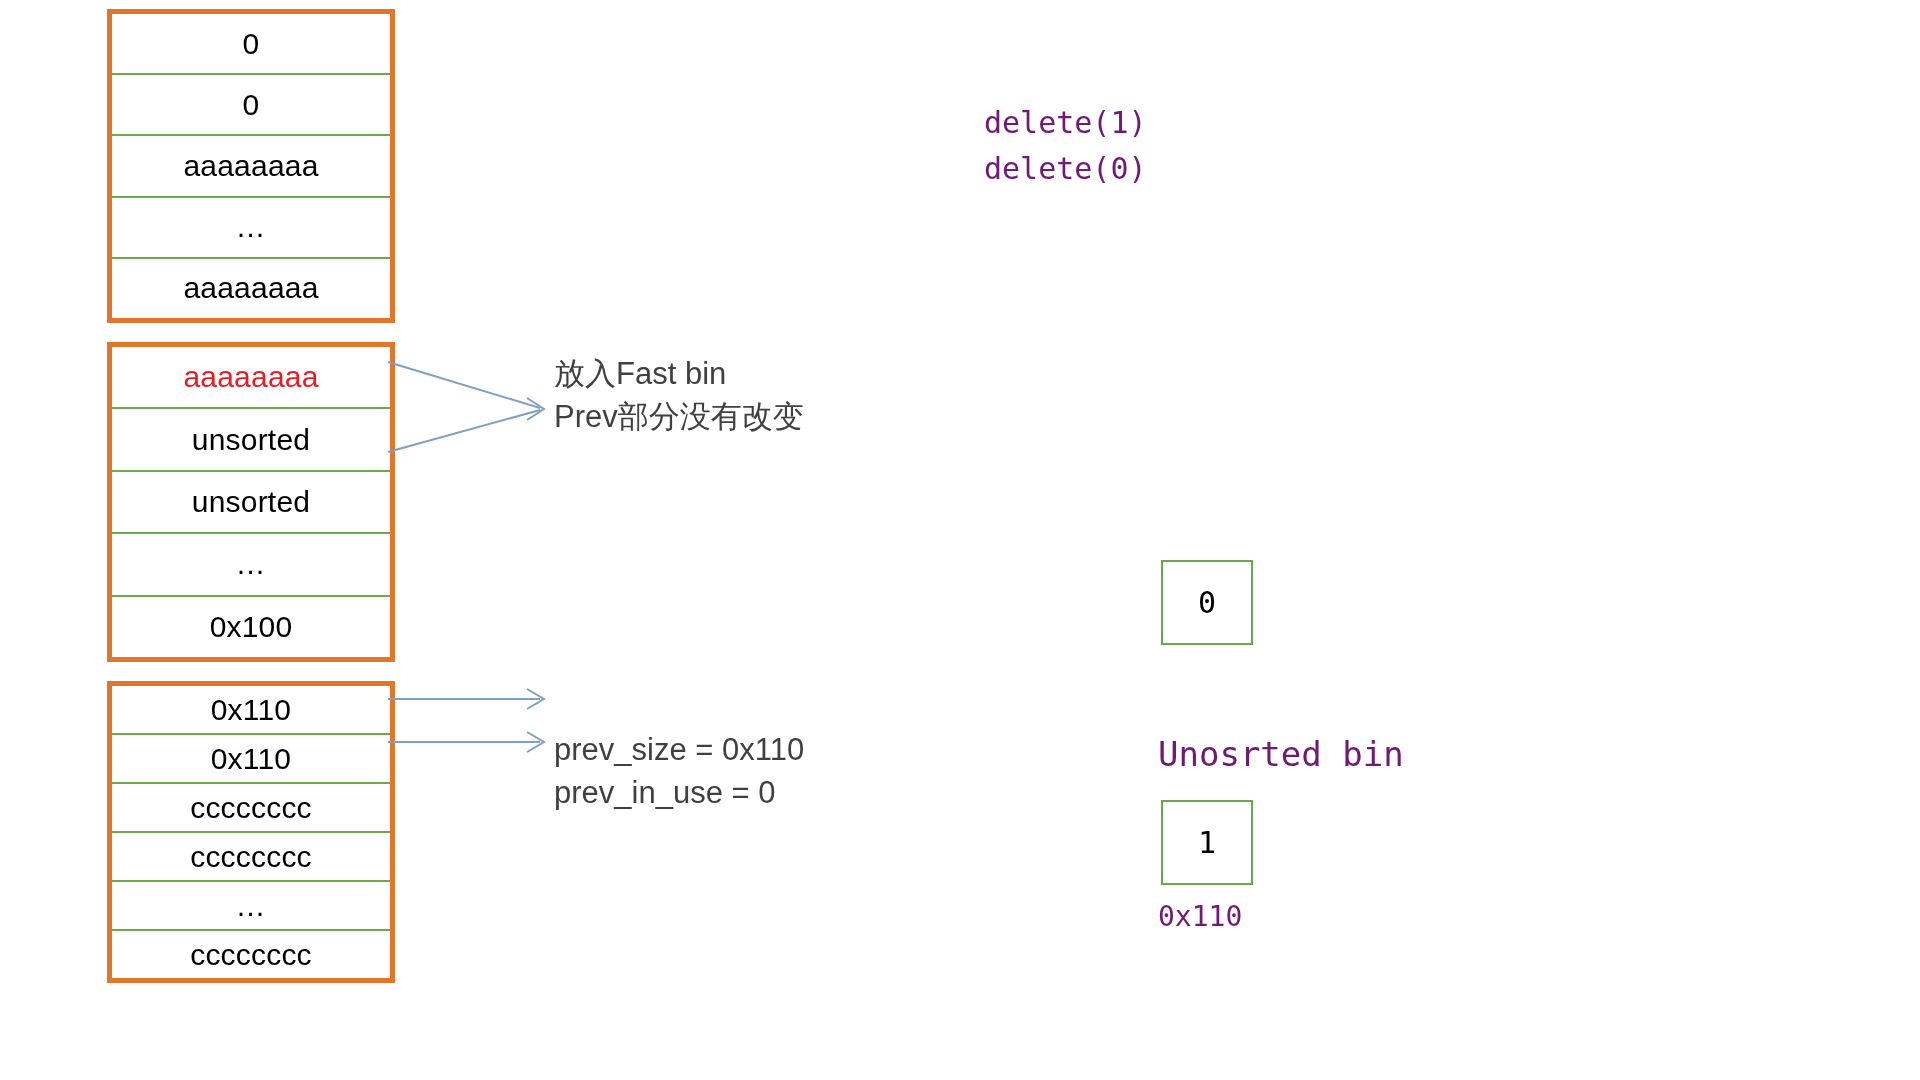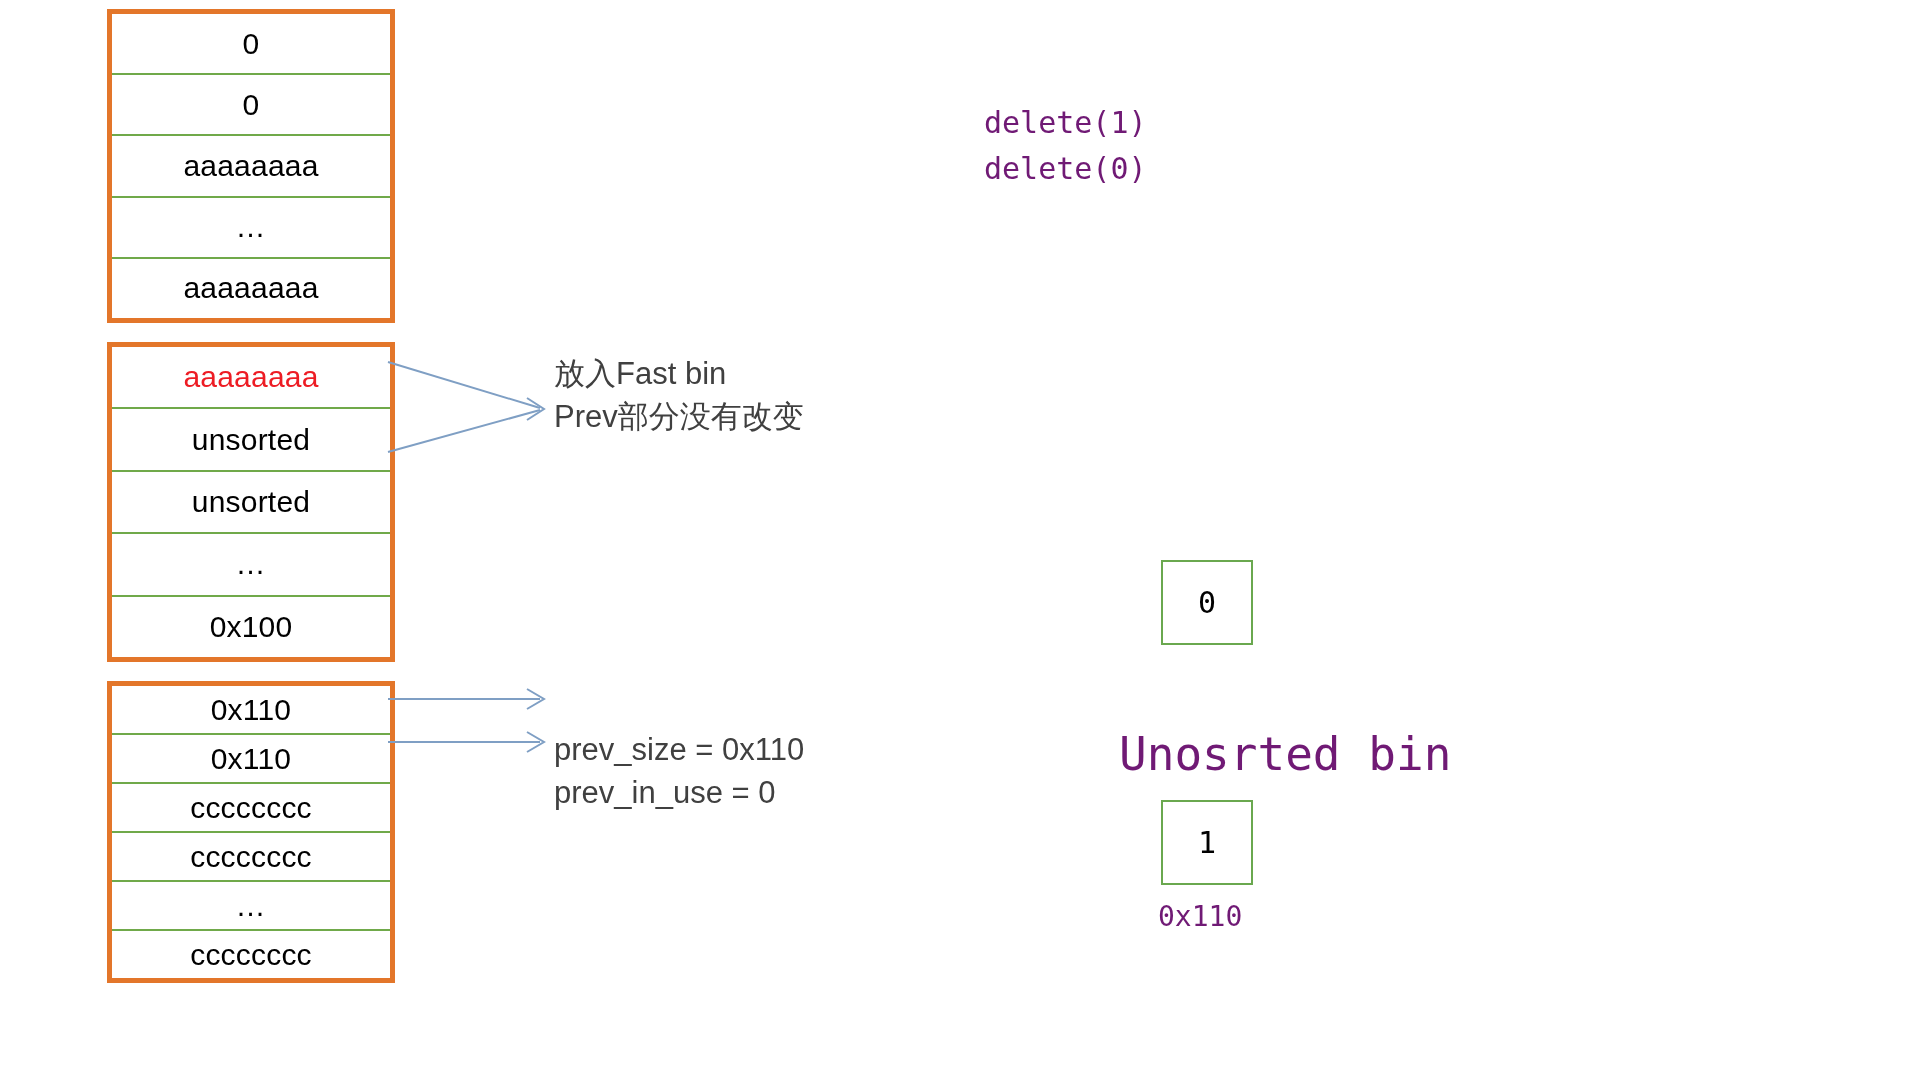--- a/index.html
+++ b/index.html
@@ -91,23 +91,23 @@
     font-size: 30px;
     line-height: 46px;
   }
   #fastbin-title {
     left: 1158px;
     top: 490px;
     font-size: 38px;
     line-height: 44px;
   }
   #unsorted-title {
-    left: 1119px;
+    left: 1158px;
     top: 732px;
-    font-size: 46px;
+    font-size: 34px;
     line-height: 44px;
   }
   #unsorted-size {
     left: 1158px;
     top: 900px;
     font-size: 28px;
     line-height: 34px;
   }
 
   

